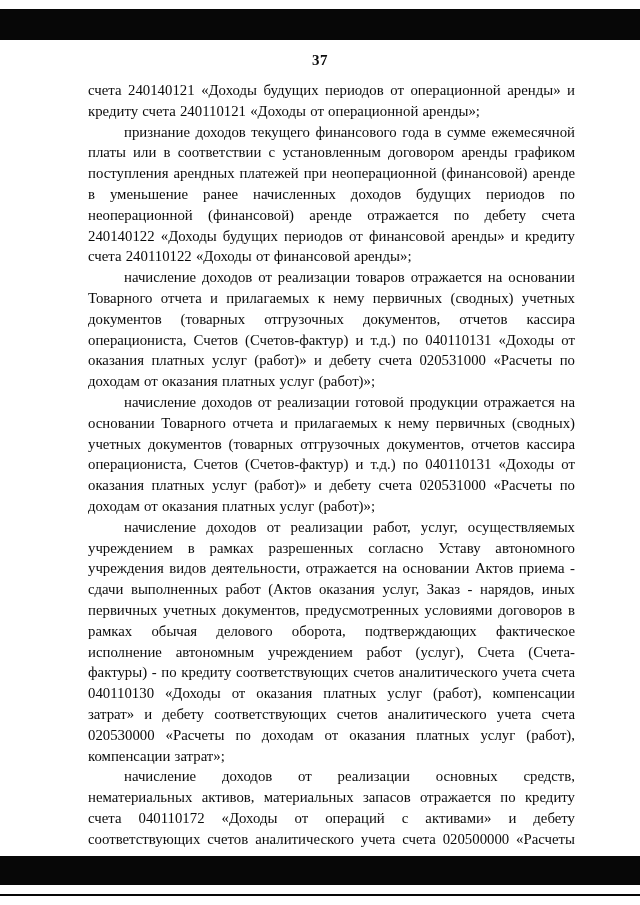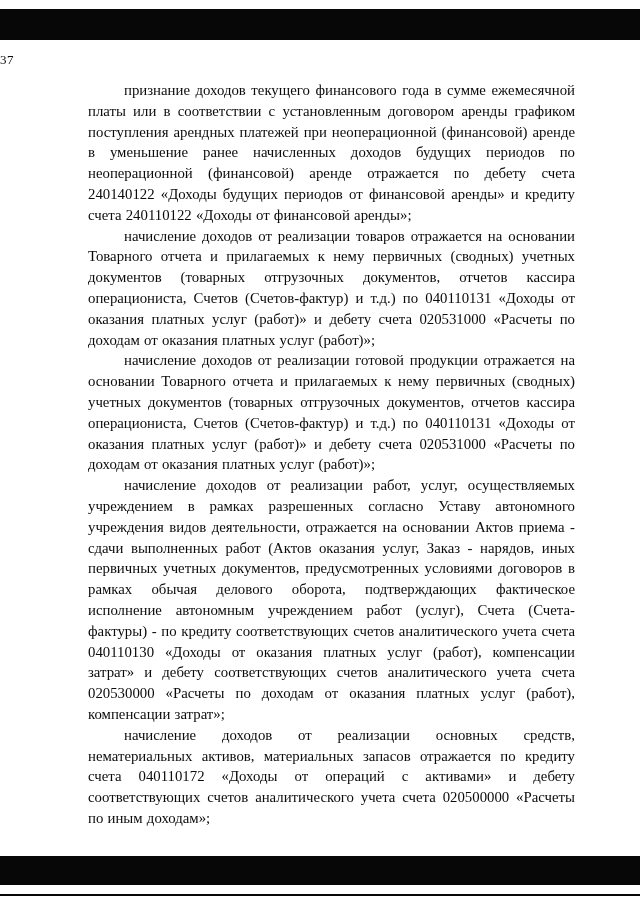--- a/index.html
+++ b/index.html
@@ -35,23 +35,24 @@
     width: 640px;
     height: 2px;
     top: 894px;
     background: #070707;
   }
   .page-number {
     position: absolute;
     top: 52px;
     left: 0;
     width: 640px;
-    text-align: left;
-    font-size: 13px;
+    text-align: center;
+    font-size: 15px;
     letter-spacing: 0.5px;
+    font-weight: bold;
   }
   .content {
     position: absolute;
     top: 80px;
     left: 88px;
     width: 487px;
     font-size: 14.8px;
     line-height: 20.8px;
     text-align: justify;
   }
@@ -67,20 +68,21 @@
 </head>
 <body>
 
 <div class="page">
 
   <div class="scan-bar top"></div>
 
   <div class="page-number">37</div>
 
   <div class="content">
+    <p class="no-indent">счета 240140121 «Доходы будущих периодов от операционной аренды» и кредиту счета 240110121 «Доходы от операционной аренды»;</p>
     <p>признание доходов текущего финансового года в сумме ежемесячной платы или в соответствии с установленным договором аренды графиком поступления арендных платежей при неоперационной (финансовой) аренде в уменьшение ранее начисленных доходов будущих периодов по неоперационной (финансовой) аренде отражается по дебету счета 240140122 «Доходы будущих периодов от финансовой аренды» и кредиту счета 240110122 «Доходы от финансовой аренды»;</p>
     <p>начисление доходов от реализации товаров отражается на основании Товарного отчета и прилагаемых к нему первичных (сводных) учетных документов (товарных отгрузочных документов, отчетов кассира операциониста, Счетов (Счетов-фактур) и т.д.) по 040110131 «Доходы от оказания платных услуг (работ)» и дебету счета 020531000 «Расчеты по доходам от оказания платных услуг (работ)»;</p>
     <p>начисление доходов от реализации готовой продукции отражается на основании Товарного отчета и прилагаемых к нему первичных (сводных) учетных документов (товарных отгрузочных документов, отчетов кассира операциониста, Счетов (Счетов-фактур) и т.д.) по 040110131 «Доходы от оказания платных услуг (работ)» и дебету счета 020531000 «Расчеты по доходам от оказания платных услуг (работ)»;</p>
     <p>начисление доходов от реализации работ, услуг, осуществляемых учреждением в рамках разрешенных согласно Уставу автономного учреждения видов деятельности, отражается на основании Актов приема - сдачи выполненных работ (Актов оказания услуг, Заказ - нарядов, иных первичных учетных документов, предусмотренных условиями договоров в рамках обычая делового оборота, подтверждающих фактическое исполнение автономным учреждением работ (услуг), Счета (Счета-фактуры) - по кредиту соответствующих счетов аналитического учета счета 040110130 «Доходы от оказания платных услуг (работ), компенсации затрат» и дебету соответствующих счетов аналитического учета счета 020530000 «Расчеты по доходам от оказания платных услуг (работ), компенсации затрат»;</p>
     <p>начисление доходов от реализации основных средств, нематериальных активов, материальных запасов отражается по кредиту счета 040110172 «Доходы от операций с активами» и дебету соответствующих счетов аналитического учета счета 020500000 «Расчеты по иным доходам»;</p>
   </div>
 
   <div class="scan-bar bottom"></div>
   <div class="scan-line"></div>
 

